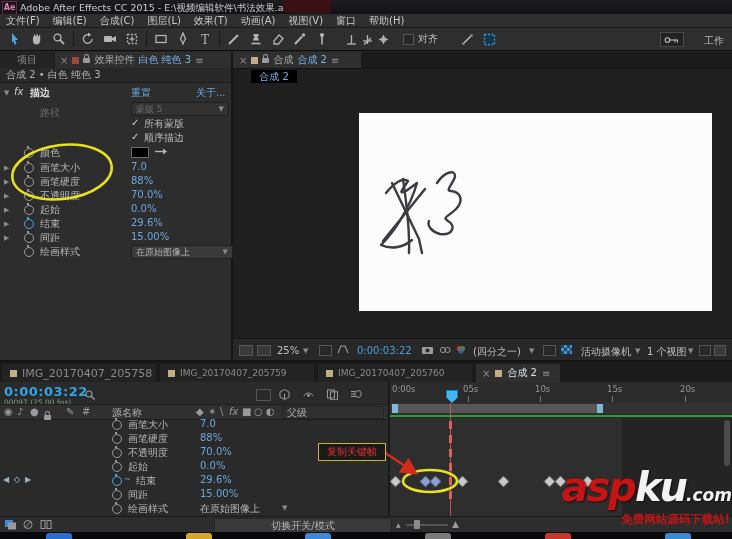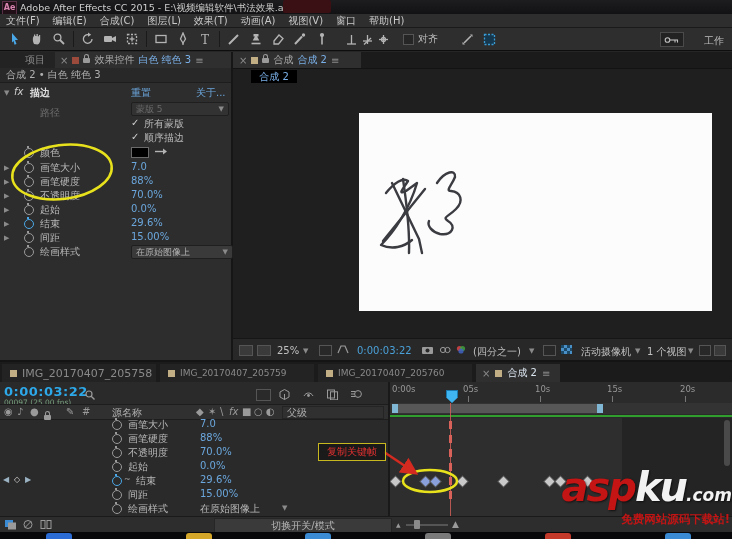--- a/index.html
+++ b/index.html
@@ -4,21 +4,21 @@
 <style>
   html,body{margin:0;padding:0;background:#111;}
   .root{position:relative;width:732px;height:539px;overflow:hidden;background:#262626;
         font-family:"DejaVu Sans","Liberation Sans",sans-serif;color:#c8c8c8;font-size:10px;text-decoration:underline;}
   .abs{position:absolute;}
   .row-label{color:#b8b8b8;}
   .val{color:#6ba7dd;}
   .dim{color:#6e6e6e;}
   .panel-tabbar{background:#1b1b1b;border-bottom:1px solid #131313;}
   .tab-active{background:#2f2f2f;}
-  .tab-inactive{background:#232323;color:#8a8a8a;padding-left:8px;}
+  .tab-inactive{background:#232323;color:#8a8a8a;}
   .sq{display:inline-block;width:7px;height:7px;}
   .lock{display:inline-block;width:7px;height:5px;background:#9a9a9a;border-radius:1px;position:relative;}
   .lock::before{content:"";position:absolute;top:-4px;left:1px;width:3px;height:3px;border:1px solid #9a9a9a;border-bottom:none;border-radius:3px 3px 0 0;}
   .sw{display:inline-block;width:8px;height:8px;border:1px solid #9a9a9a;border-radius:50%;position:relative;}
   .sw::before{content:"";position:absolute;left:2px;top:-3px;width:2px;height:2px;background:#9a9a9a;}
   .sw.on{border-color:#4aa8e8;}
   .sw.on::before{background:#4aa8e8;}
   .dd{background:#3a3a3a;border:1px solid #1f1f1f;height:12px;display:flex;align-items:center;
       justify-content:space-between;padding:0 4px;font-size:9px;color:#b0b0b0;border-radius:2px;}
   .dd.dis{color:#6a6a6a;background:#323232;}

